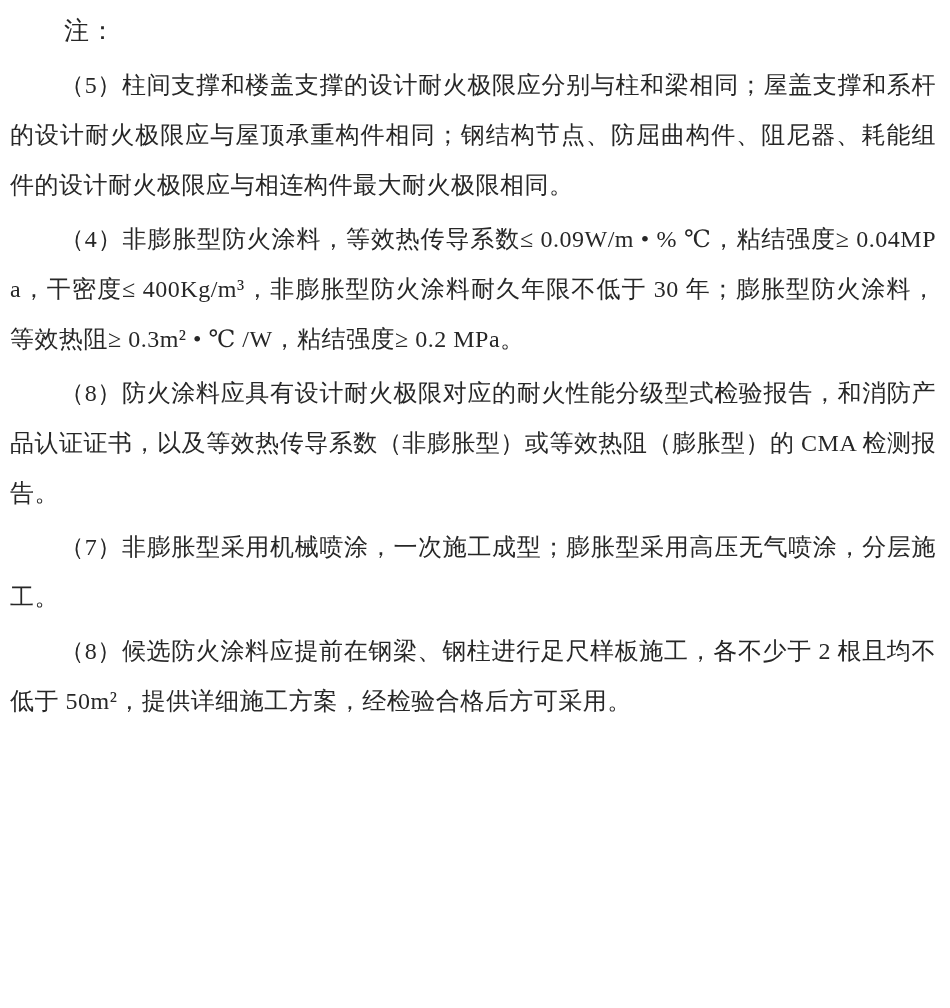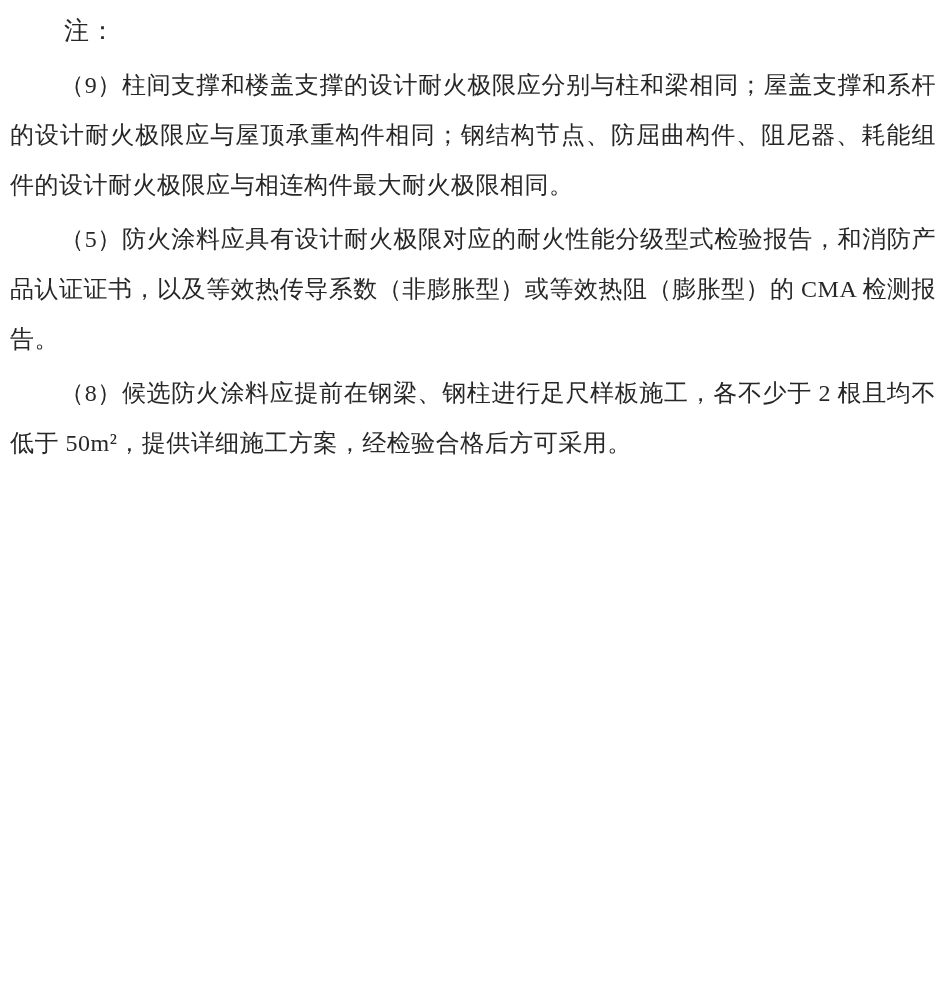--- a/index.html
+++ b/index.html
@@ -40,17 +40,19 @@
     word-break: break-all;
     font-weight: 400;
   }
 </style>
 </head>
 <body>
 
 <div class="doc-page">
   <p class="note-label">注：</p>
 
-  <p class="note-para">（9）柱间支撑和楼盖支撑的设计耐火极限应分别与柱和梁相同；屋盖支撑和系杆的设计耐火极限应与屋顶承重构件相同；钢结构节点、防屈曲构件、阻尼器、耗能组件的设计耐火极限应与相连构件最大耐火极限相同。</p>
-  <p class="note-para">（5）防火涂料应具有设计耐火极限对应的耐火性能分级型式检验报告，和消防产品认证证书，以及等效热传导系数（非膨胀型）或等效热阻（膨胀型）的 CMA 检测报告。</p>
+  <p class="note-para">（5）柱间支撑和楼盖支撑的设计耐火极限应分别与柱和梁相同；屋盖支撑和系杆的设计耐火极限应与屋顶承重构件相同；钢结构节点、防屈曲构件、阻尼器、耗能组件的设计耐火极限应与相连构件最大耐火极限相同。</p>
+  <p class="note-para">（4）非膨胀型防火涂料，等效热传导系数≤ 0.09W/m • % ℃，粘结强度≥ 0.04MPa，干密度≤ 400Kg/m³，非膨胀型防火涂料耐久年限不低于 30 年；膨胀型防火涂料，等效热阻≥ 0.3m² • ℃ /W，粘结强度≥ 0.2 MPa。</p>
+  <p class="note-para">（8）防火涂料应具有设计耐火极限对应的耐火性能分级型式检验报告，和消防产品认证证书，以及等效热传导系数（非膨胀型）或等效热阻（膨胀型）的 CMA 检测报告。</p>
+  <p class="note-para">（7）非膨胀型采用机械喷涂，一次施工成型；膨胀型采用高压无气喷涂，分层施工。</p>
   <p class="note-para">（8）候选防火涂料应提前在钢梁、钢柱进行足尺样板施工，各不少于 2 根且均不低于 50m²，提供详细施工方案，经检验合格后方可采用。</p>
 
 </div>
 
 </body></html>

